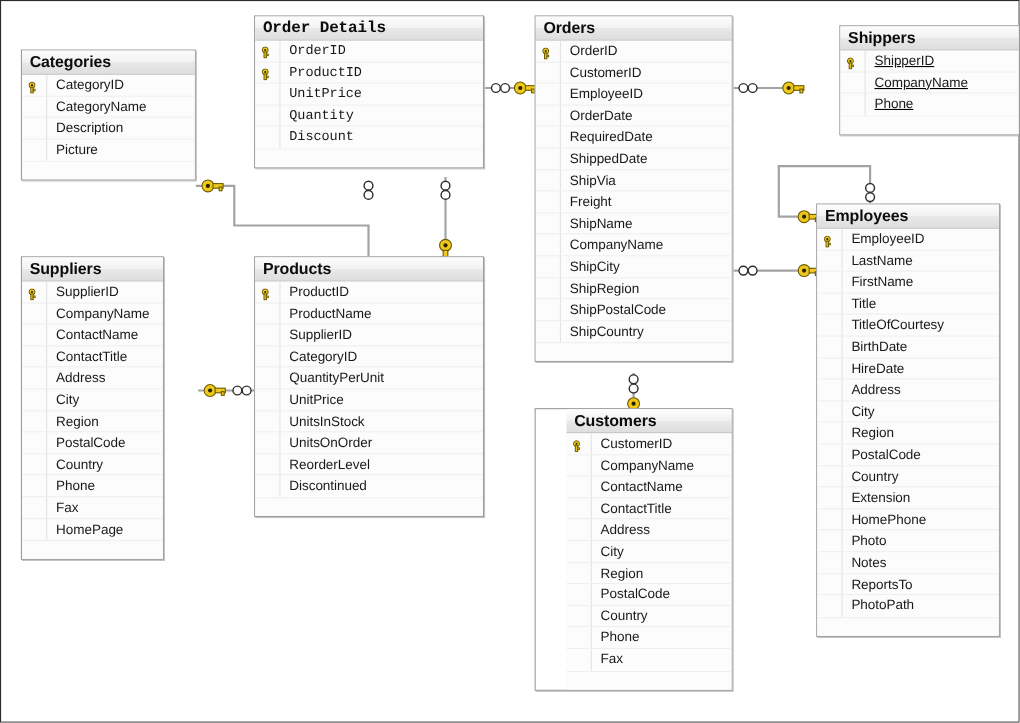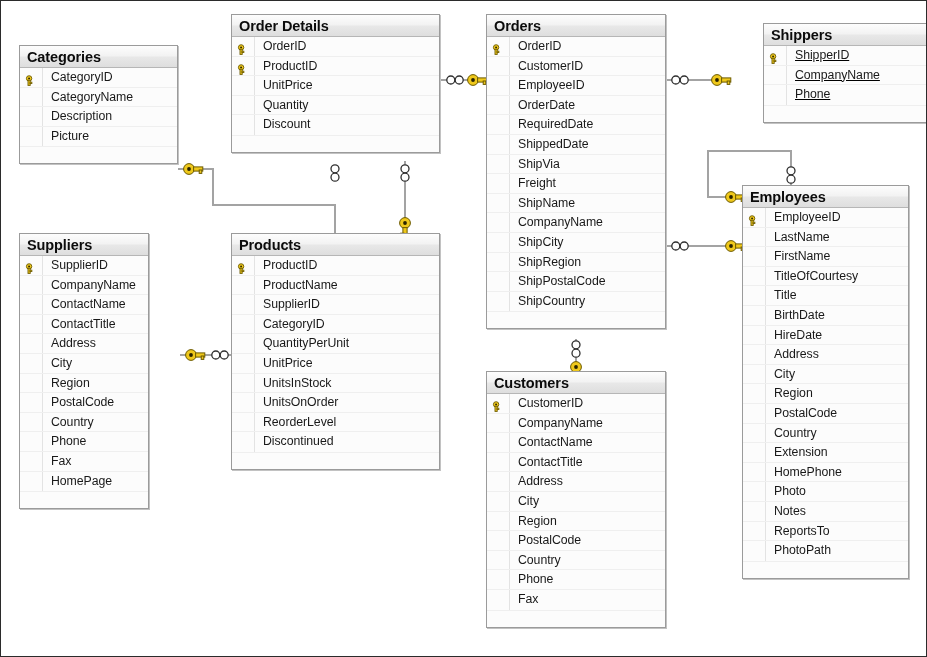--- a/index.html
+++ b/index.html
@@ -205,21 +205,21 @@
         </div>
         <div class="field-row">
           <span class="field-name">Description</span>
         </div>
         <div class="field-row">
           <span class="field-name">Picture</span>
         </div>
       </div>
       <div class="tbl-filler"></div>
     </div>
-    <div class="table-box" style="left: 230px; top: 13px; width: 209px;">
+    <div class="table-box" style="left: 230px; top: 13px; width: 209px; font-family: Liberation Mono, monospace;">
       <div class="tbl-header">Order Details</div>
       <div class="tbl-body" style="height: 98px;">
         <div class="gutter-line"></div>
         <div class="field-row">
           <span class="field-key"><svg viewBox="0 0 12 12" width="12" height="12">
               <circle cx="4.1" cy="3.4" r="2.7" fill="#efc81b" stroke="#6d5b00" stroke-width="0.9"></circle>
               <circle cx="4.1" cy="3.4" r="0.95" fill="#2a2300"></circle>
               <rect x="3.0" y="5.2" width="2.2" height="5.2" fill="#efc81b" stroke="#6d5b00" stroke-width="0.9"></rect>
               <rect x="5.0" y="7.1" width="1.9" height="1.5" fill="#efc81b" stroke="#6d5b00" stroke-width="0.8"></rect>
             </svg></span>
@@ -408,21 +408,21 @@
         </div>
         <div class="field-row">
           <span class="field-name">ReorderLevel</span>
         </div>
         <div class="field-row">
           <span class="field-name">Discontinued</span>
         </div>
       </div>
       <div class="tbl-filler"></div>
     </div>
-    <div class="table-box" style="left: 485px; top: 370px; width: 180px;">
+    <div class="table-box" style="left: 485px; top: 370px; width: 180px; padding-left: 28px;">
       <div class="tbl-header">Customers</div>
       <div class="tbl-body" style="height: 215.6px;">
         <div class="gutter-line"></div>
         <div class="field-row">
           <span class="field-key"><svg viewBox="0 0 12 12" width="12" height="12">
               <circle cx="4.1" cy="3.4" r="2.7" fill="#efc81b" stroke="#6d5b00" stroke-width="0.9"></circle>
               <circle cx="4.1" cy="3.4" r="0.95" fill="#2a2300"></circle>
               <rect x="3.0" y="5.2" width="2.2" height="5.2" fill="#efc81b" stroke="#6d5b00" stroke-width="0.9"></rect>
               <rect x="5.0" y="7.1" width="1.9" height="1.5" fill="#efc81b" stroke="#6d5b00" stroke-width="0.8"></rect>
             </svg></span>
@@ -474,26 +474,26 @@
             </svg></span>
           <span class="field-name">EmployeeID</span>
         </div>
         <div class="field-row">
           <span class="field-name">LastName</span>
         </div>
         <div class="field-row">
           <span class="field-name">FirstName</span>
         </div>
         <div class="field-row">
+          <span class="field-name">Title</span>
+        </div>
+        <div class="field-row">
           <span class="field-name">TitleOfCourtesy</span>
         </div>
         <div class="field-row">
-          <span class="field-name">Title</span>
-        </div>
-        <div class="field-row">
           <span class="field-name">BirthDate</span>
         </div>
         <div class="field-row">
           <span class="field-name">HireDate</span>
         </div>
         <div class="field-row">
           <span class="field-name">Address</span>
         </div>
         <div class="field-row">
           <span class="field-name">City</span>

